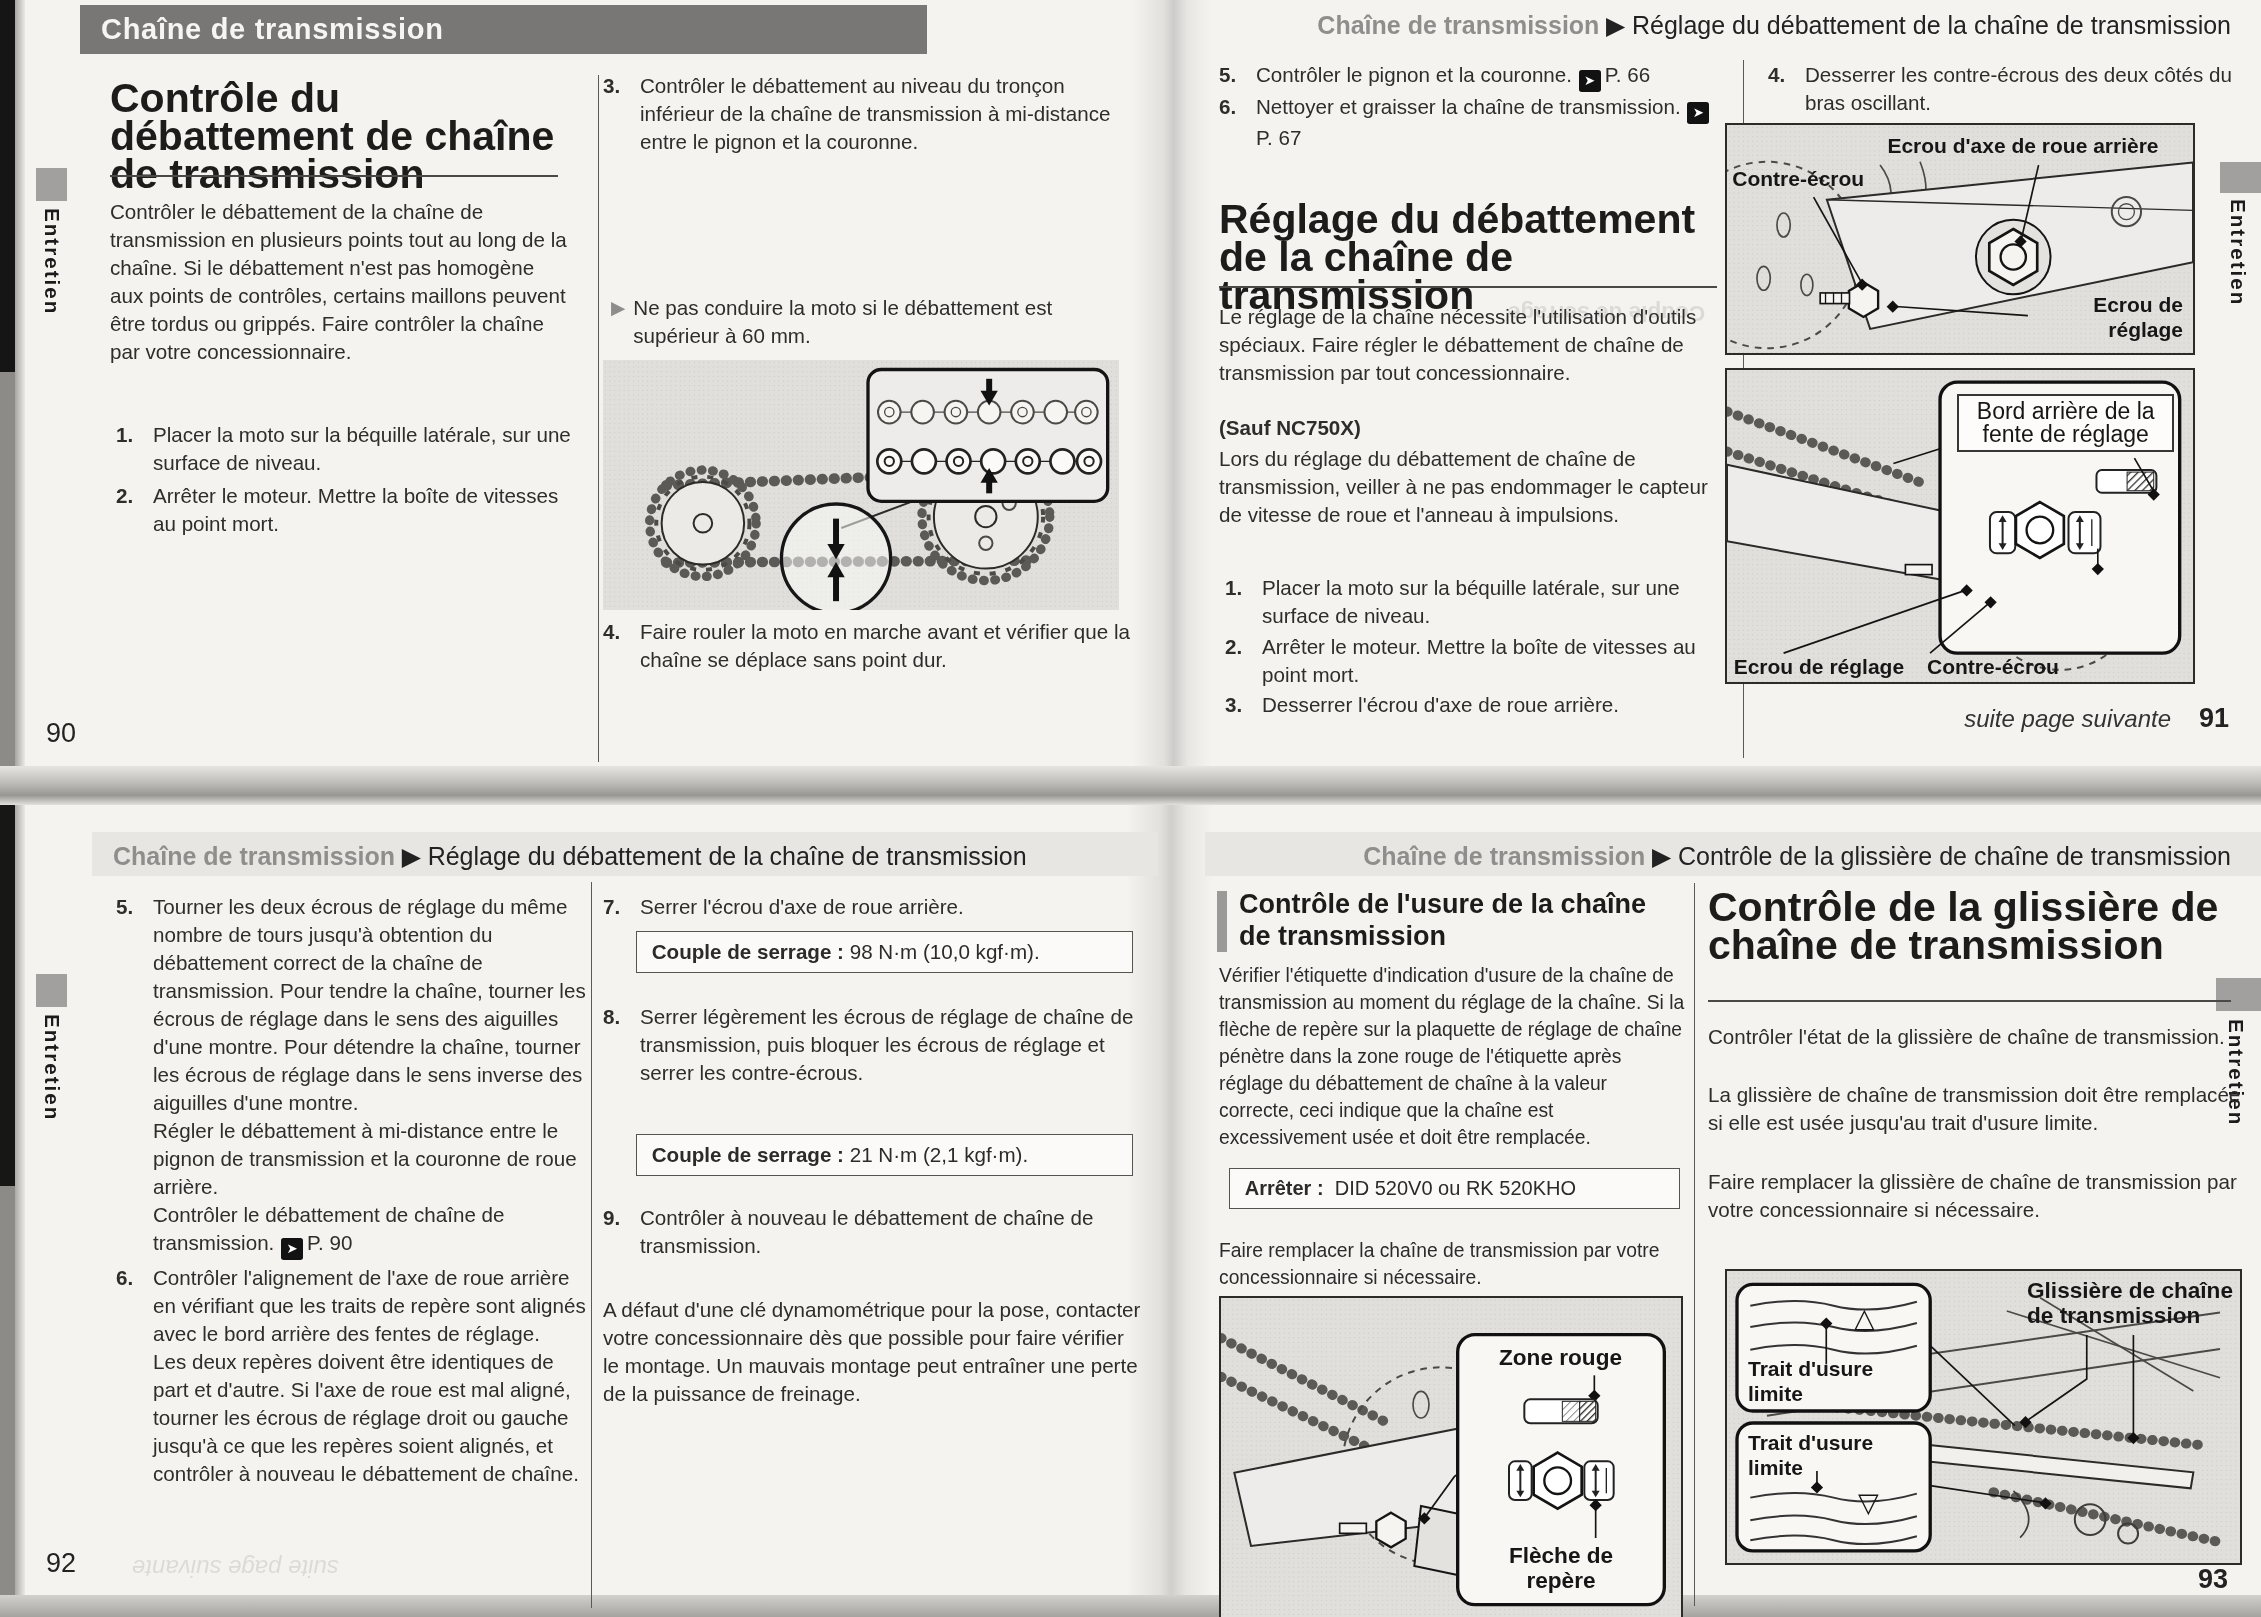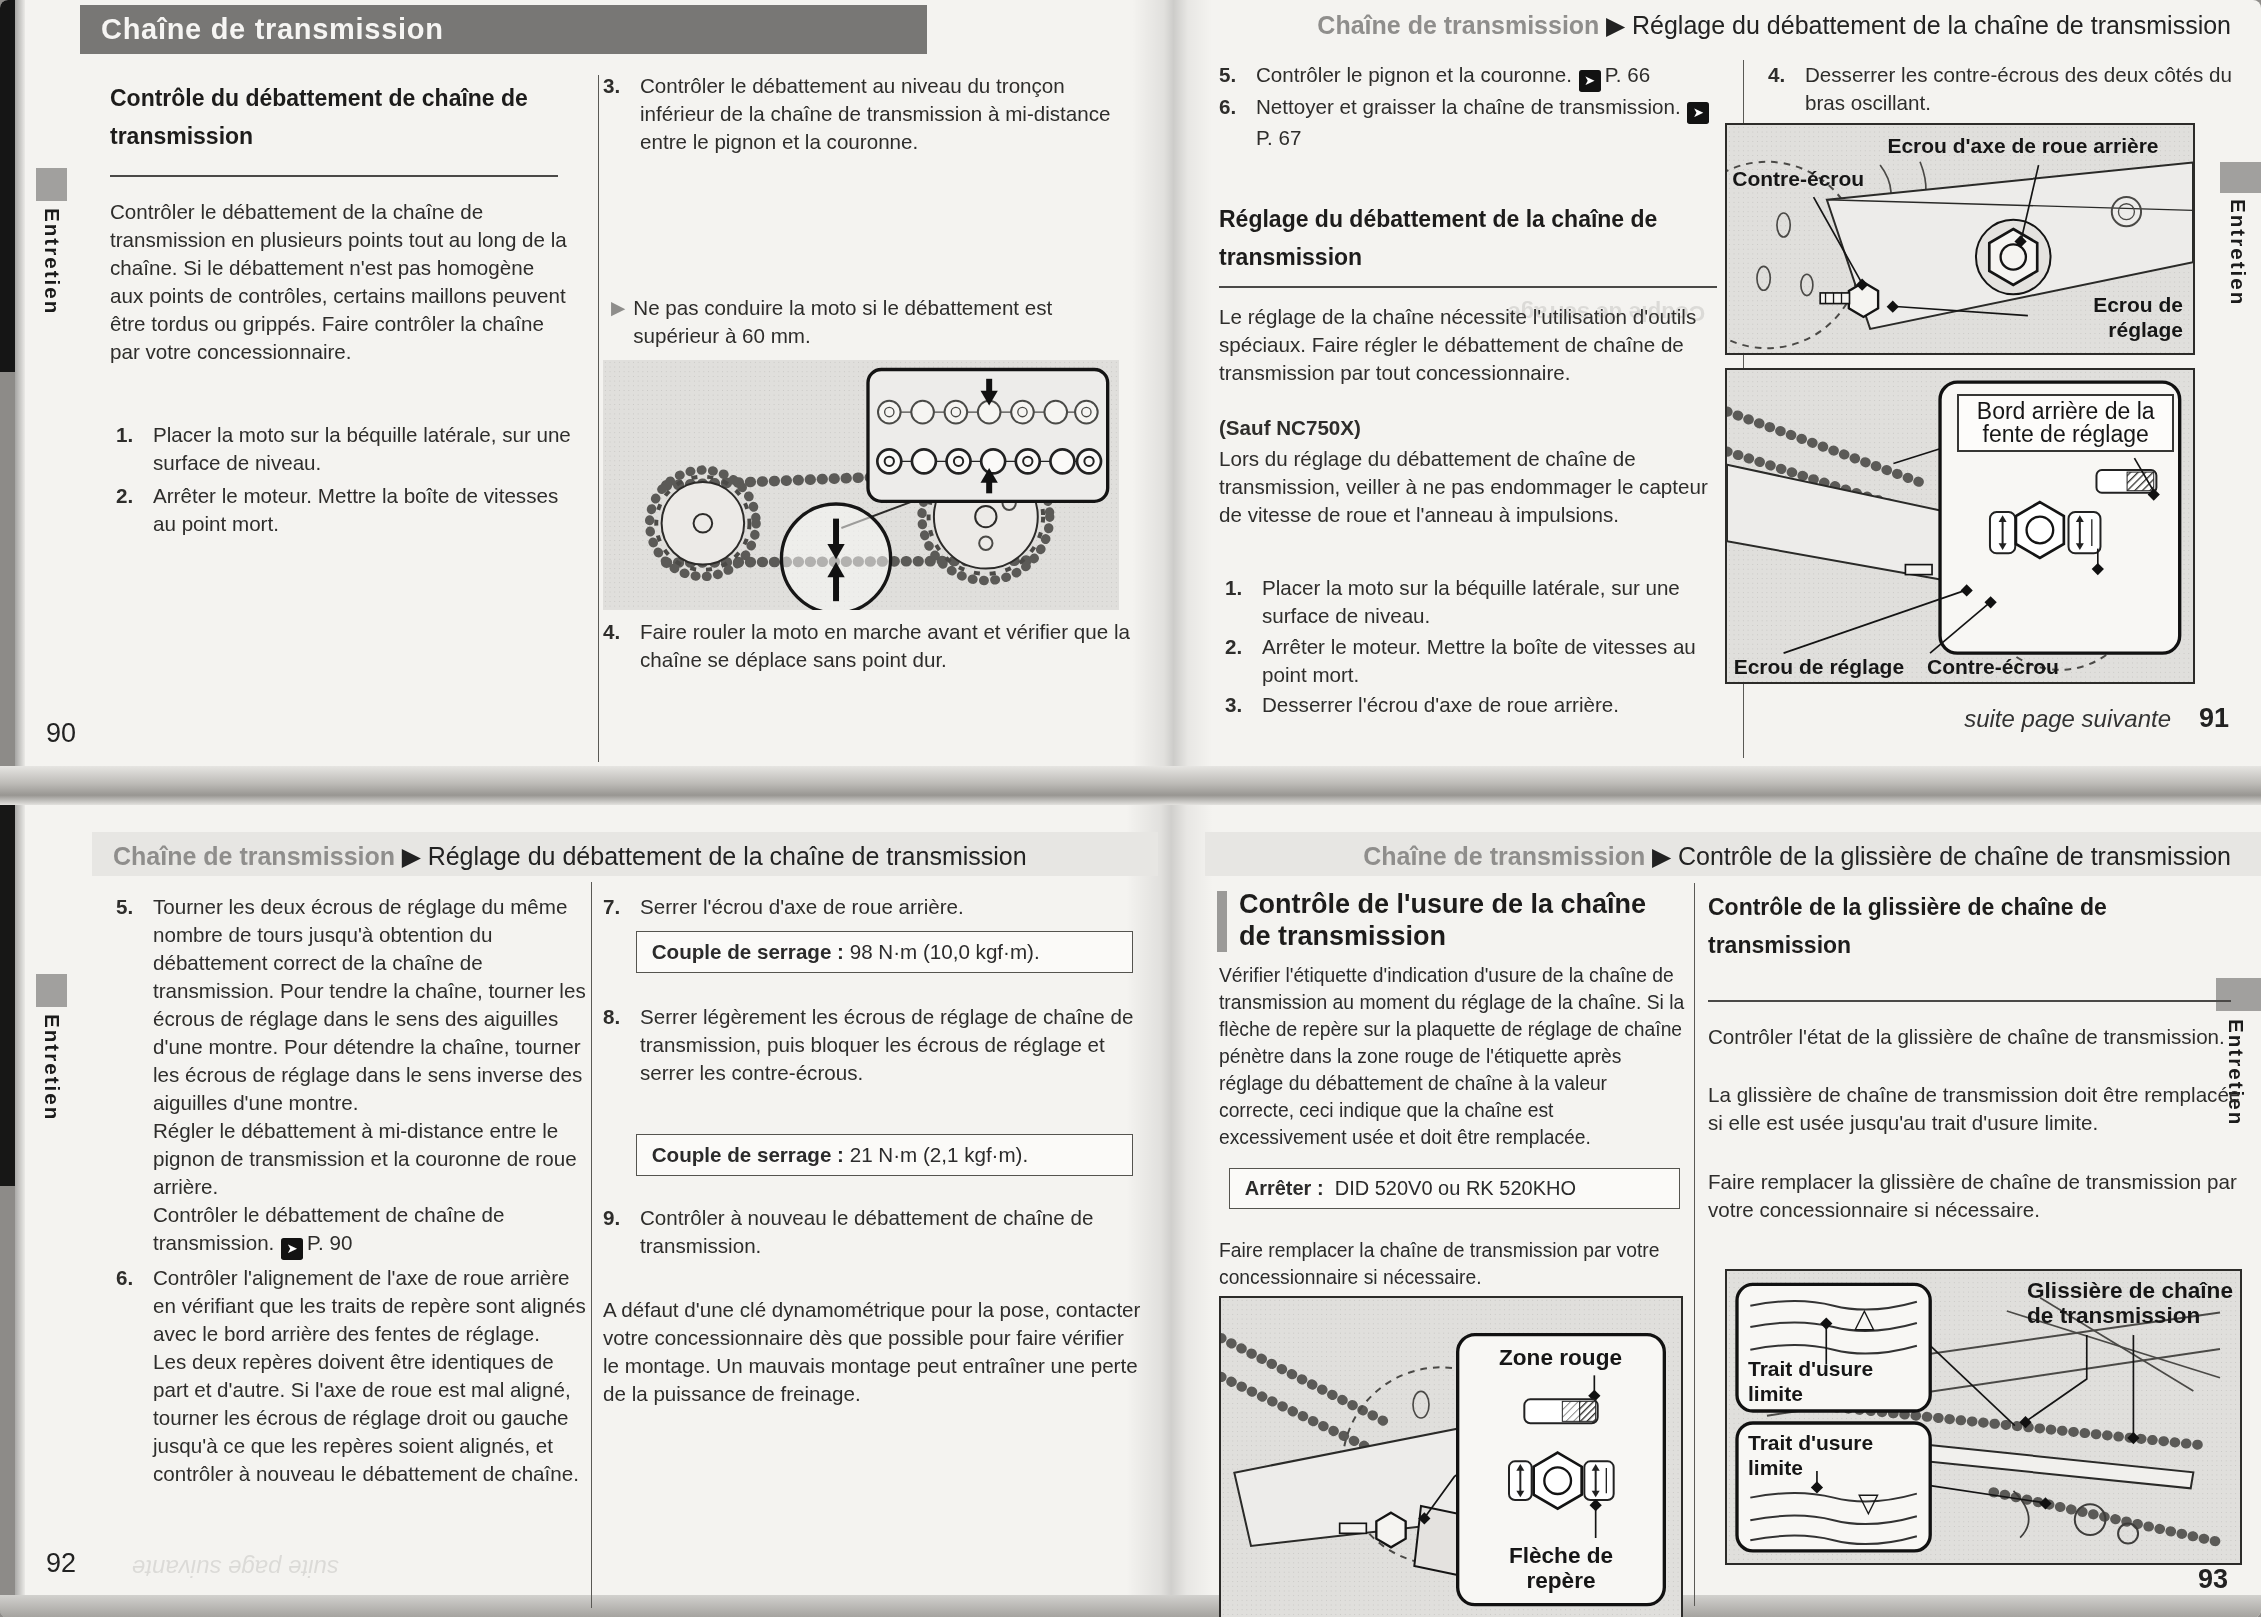--- a/index.html
+++ b/index.html
@@ -1,23 +1,23 @@
 <!DOCTYPE html>
 <html style="font-size:10.7px"><head>
 <meta charset="utf-8">
 <style>
   html,body{margin:0;padding:0;background:#8e8c89;}
   #scan{position:relative;width:2261px;height:1618px;background:#f4f3f0;overflow:hidden;
-        font-family:"Liberation Sans","DejaVu Sans",sans-serif;color:#2b2b2b;border-radius:8px;}
+        font-family:"Liberation Sans","DejaVu Sans",sans-serif;color:#2b2b2b;}
   .abs{position:absolute;}
   .body{font-size:20.6px;line-height:28px;color:#2e2d2b;}
   .small{font-size:19.3px;line-height:27px;}
   .step{display:flex;}
   .step .num{font-weight:bold;width:37px;flex:0 0 37px;}
-  .h1{font-weight:bold;font-size:23px;line-height:38px;color:#1d1c1b;}
+  .h1{font-weight:bold;font-size:41px;line-height:38px;color:#1d1c1b;}
   .h2{font-weight:bold;font-size:27px;line-height:32px;color:#1d1c1b;}
   .rule{height:2px;background:#4a4947;}
   .vrule{width:1.3px;background:#5a5955;}
   .headerbar{background:#787775;color:#f6f5f3;font-weight:bold;font-size:29px;line-height:49px;padding-left:21px;letter-spacing:0.7px;}
   .crumb{font-size:25px;white-space:nowrap;}
   .crumb .sec{color:#8f8e8c;font-weight:bold;}
   .crumb .arr{color:#222;padding:0 6.7px;}
   .crumb .top{color:#222;}
   .band{background:#e7e6e3;}
   .specbox{background:#fbfaf8;border:2px solid #3c3b39;padding:9.3px 16px;}

